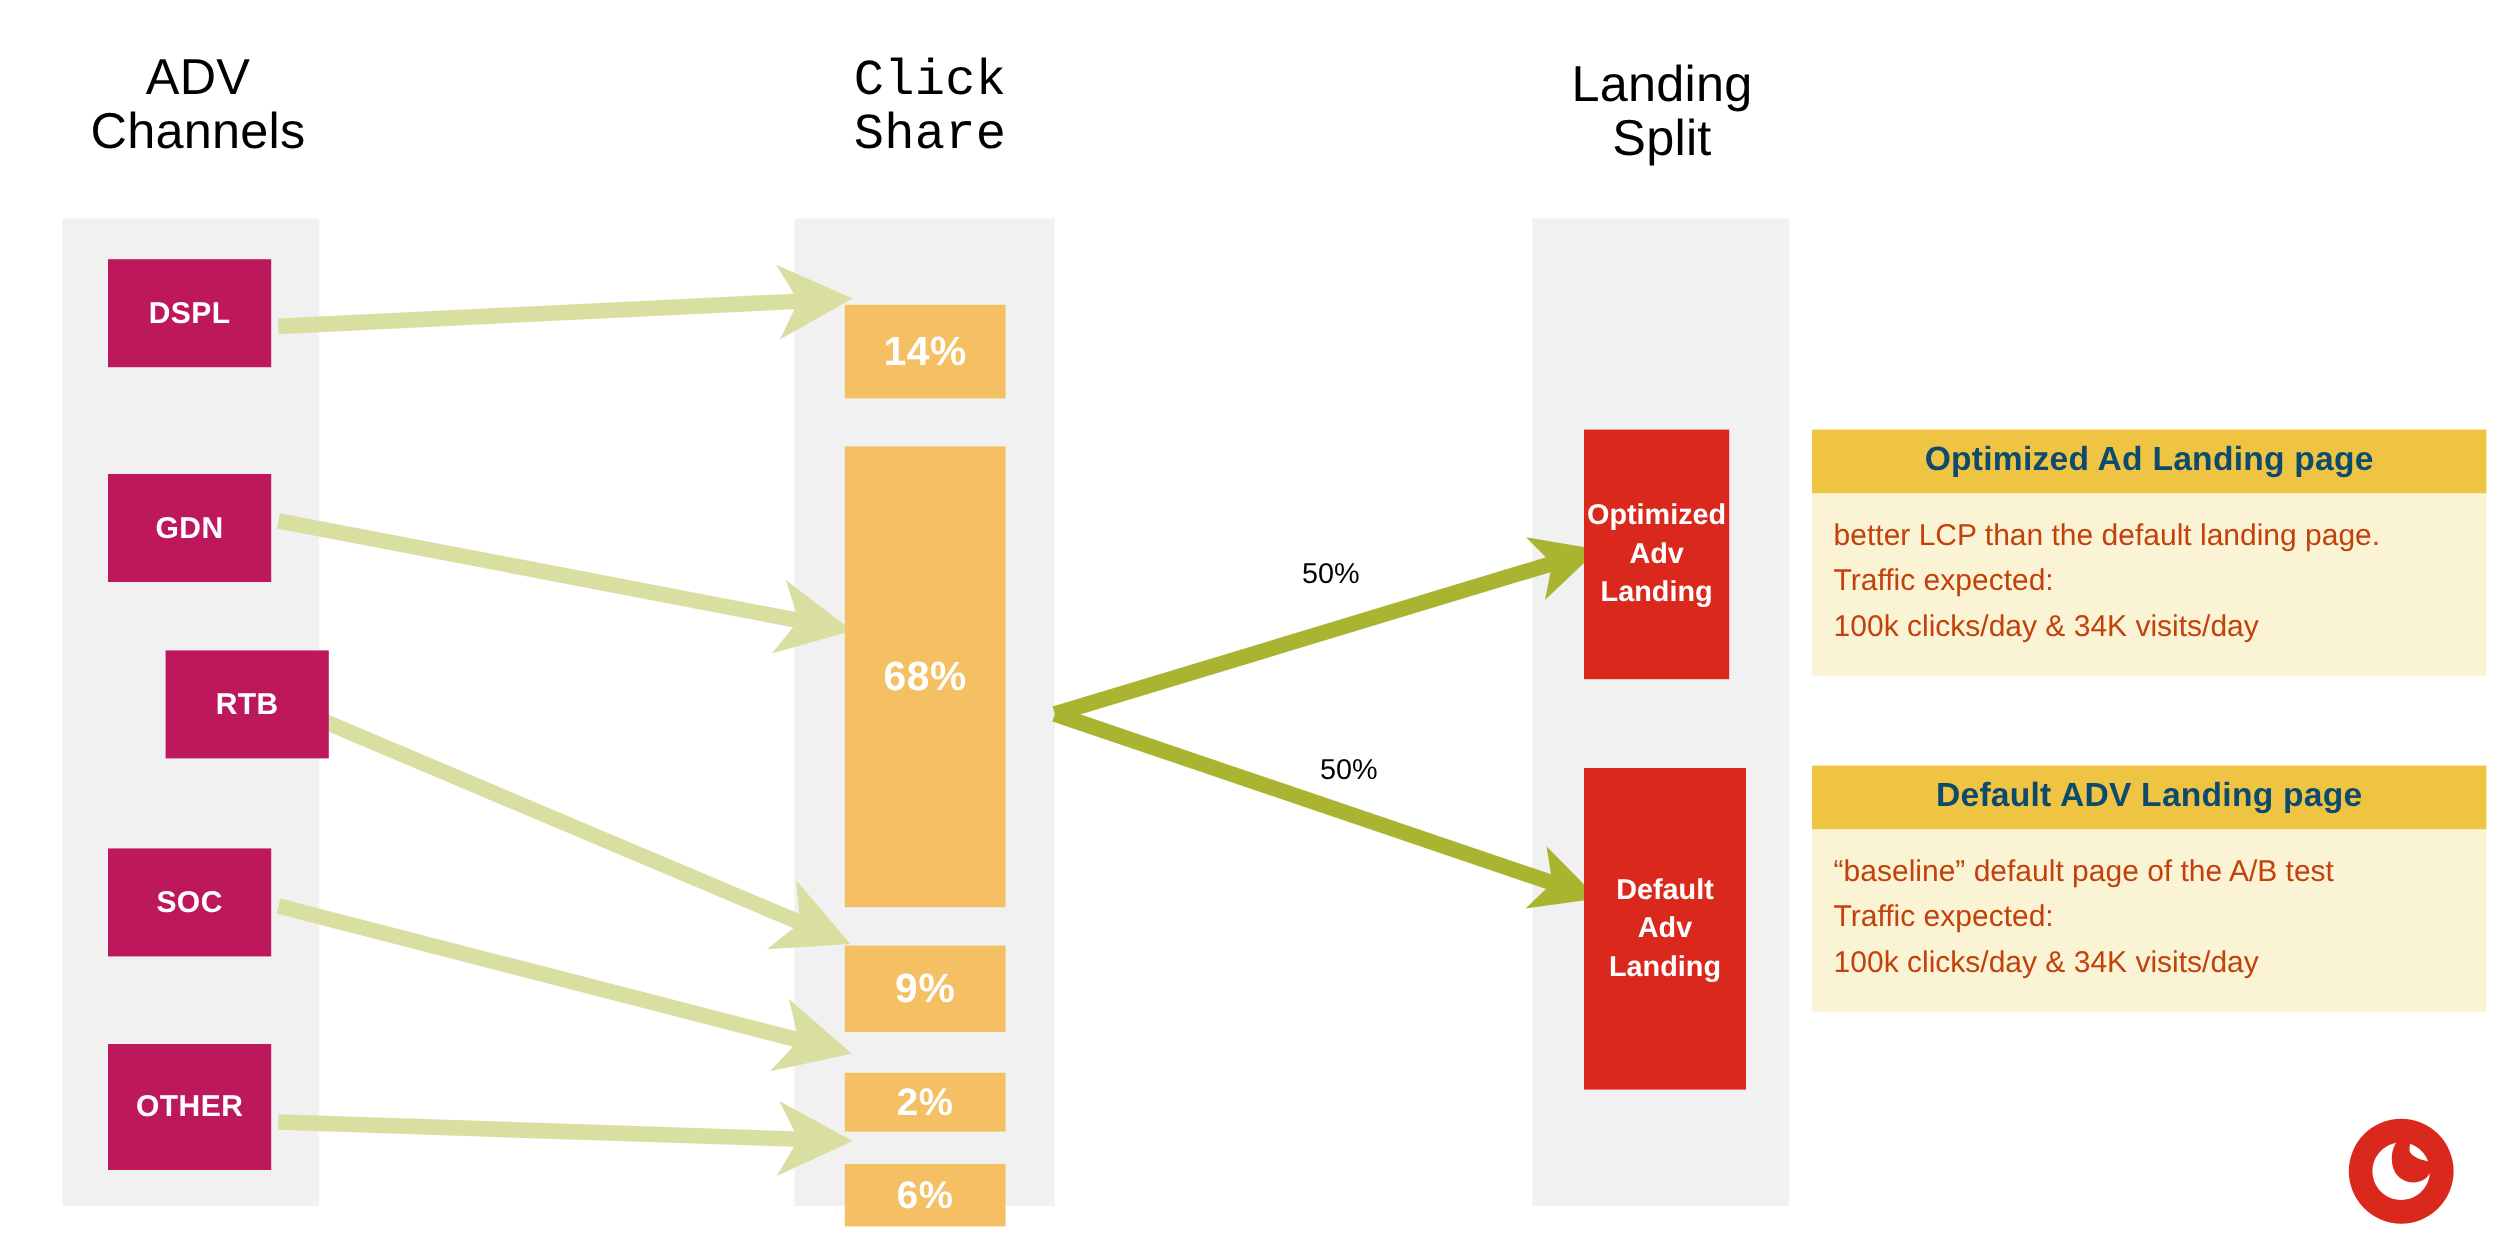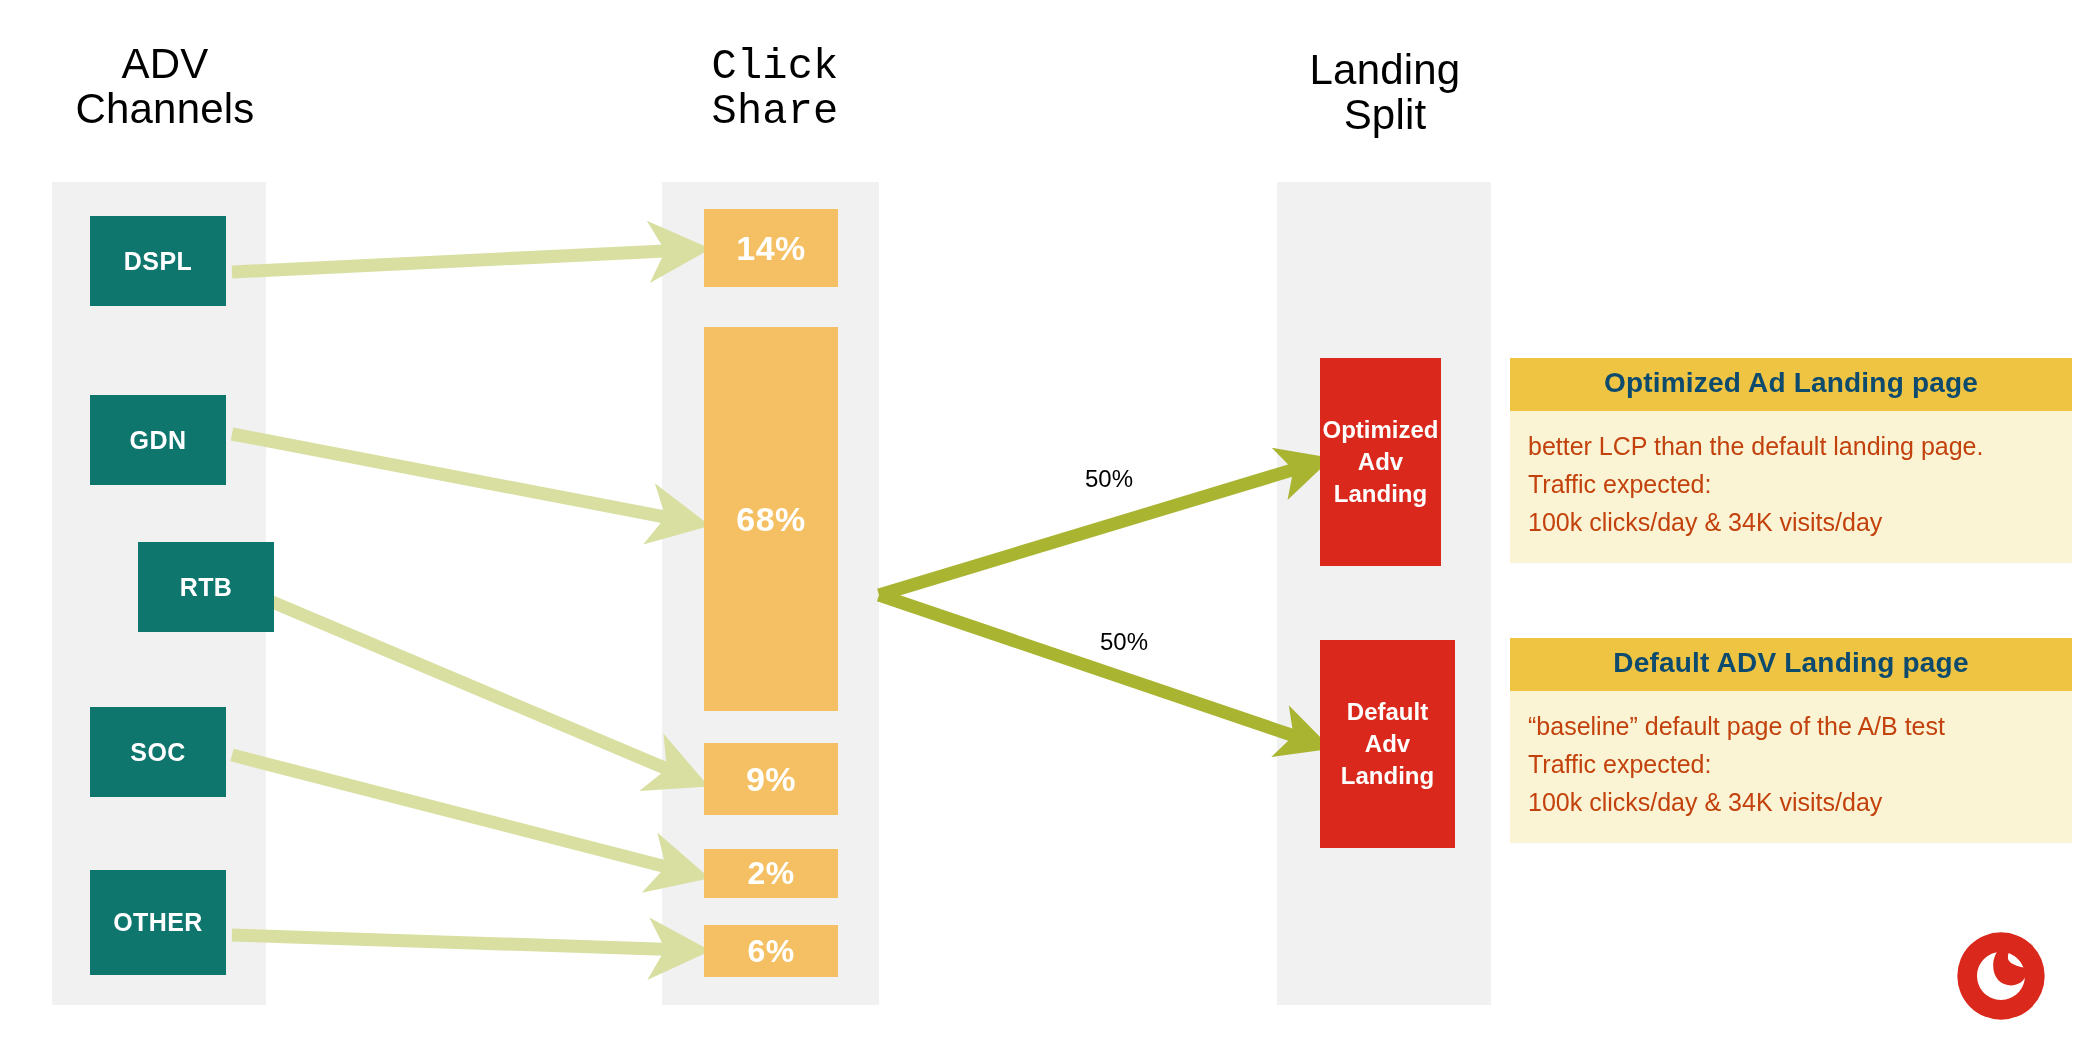--- a/index.html
+++ b/index.html
@@ -42,21 +42,21 @@
     position: absolute;
     background: #f1f1f1;
   }
   #band-adv     { left: 52px;   top: 182px; width: 214px; height: 823px; }
   #band-click   { left: 662px;  top: 182px; width: 217px; height: 823px; }
   #band-landing { left: 1277px; top: 182px; width: 214px; height: 823px; }
 
   
   .chan-box {
     position: absolute;
-    background: #0f766e;
+    background: #be185d;
     color: #ffffff;
     font-size: 25px;
     font-weight: 700;
     display: flex;
     align-items: center;
     justify-content: center;
     letter-spacing: .4px;
   }
   #chan-0 { left: 90px; top: 216px; width: 136px; height: 90px; }
   #chan-1 { left: 90px; top: 379px; width: 136px; height: 90px; margin-top: 16px; }
@@ -68,20 +68,21 @@
   .share-box {
     position: absolute;
     background: #f5c063;
     color: #ffffff;
     font-weight: 700;
     display: flex;
     align-items: center;
     justify-content: center;
     font-size: 34px;
     letter-spacing: .5px;
+    margin-top: 45px;
   }
   #share-0 { left: 704px; top: 209px; width: 134px; height: 78px; }
   #share-1 { left: 704px; top: 327px; width: 134px; height: 384px; }
   #share-2 { left: 704px; top: 743px; width: 134px; height: 72px; }
   #share-3 { left: 704px; top: 849px; width: 134px; height: 49px; font-size: 32px; }
   #share-4 { left: 704px; top: 925px; width: 134px; height: 52px; font-size: 32px; }
 
   
   .landing-box {
     position: absolute;
@@ -90,21 +91,21 @@
     font-weight: 700;
     font-size: 24px;
     line-height: 1.32;
     text-align: center;
     display: flex;
     align-items: center;
     justify-content: center;
     white-space: pre-line;
   }
   #landing-0 { left: 1320px; top: 358px; width: 121px; height: 208px; }
-  #landing-1 { left: 1320px; top: 640px; width: 135px; height: 208px; }
+  #landing-1 { left: 1320px; top: 640px; width: 135px; height: 268px; }
 
   
   .info-card {
     position: absolute;
     width: 562px;
     background: #fbf4d4;
   }
   #card-0 { left: 1510px; top: 358px; }
   #card-1 { left: 1510px; top: 638px; }
   .card-head {

